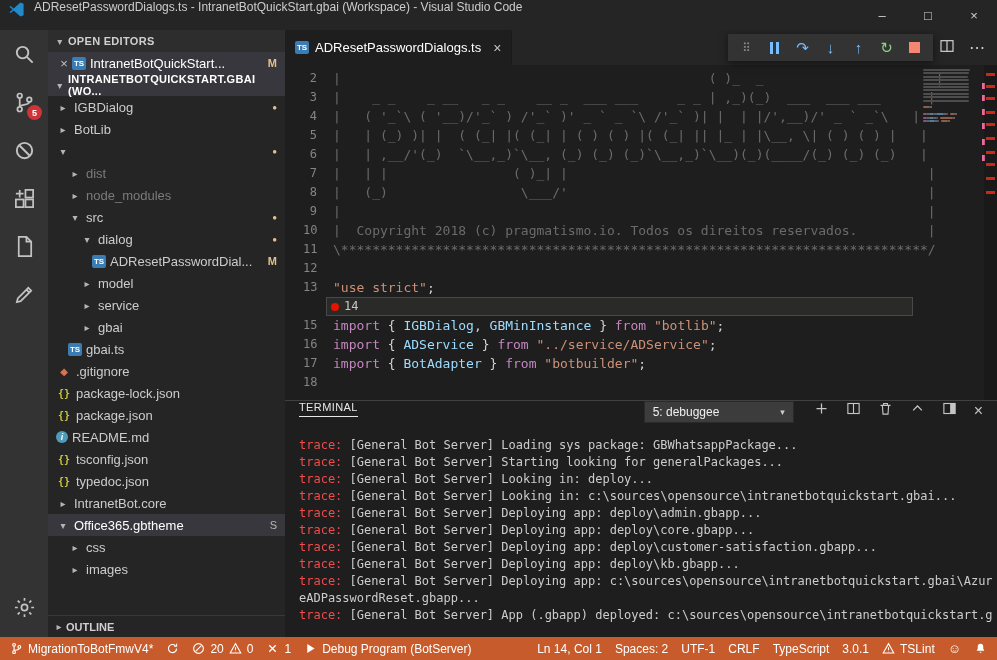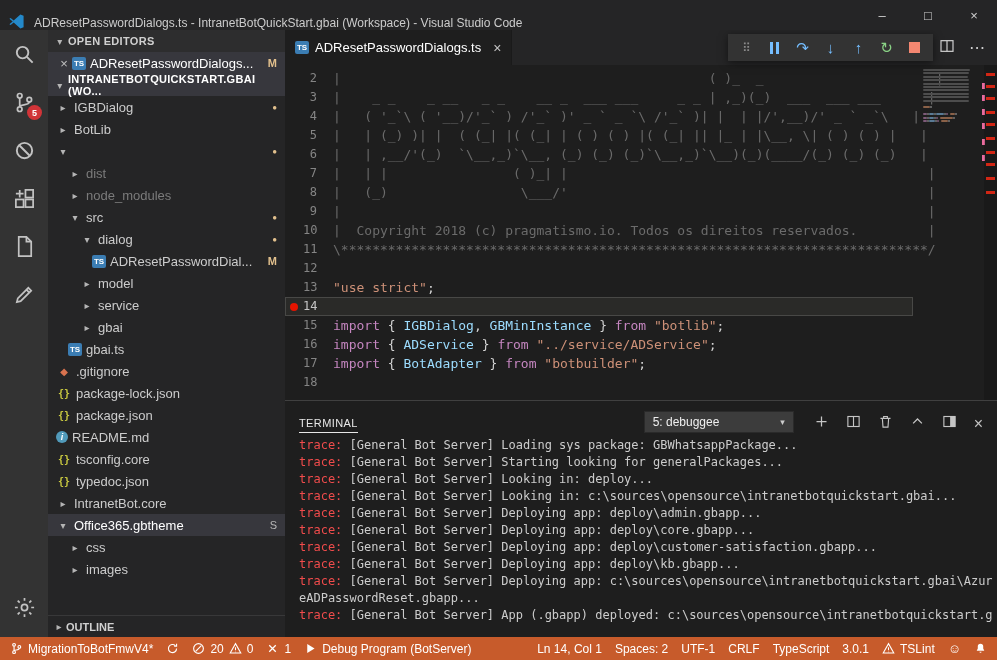--- a/index.html
+++ b/index.html
@@ -9,21 +9,21 @@
     --c-ident:#9cdcfe; --c-comment:#6b6b6b; --c-debug_blue:#75beff; --c-debug_green:#89d185;
     --c-debug_red:#f48771; --c-ts_blue:#3b7db3;
   }
   *{box-sizing:border-box;}
   html,body{margin:0;padding:0;background:#111;}
   body{font-family:"Liberation Sans","DejaVu Sans",sans-serif;color:#ccc;}
   #app{position:relative;width:997px;height:660px;background:var(--c-editor);overflow:hidden;}
 
   
   .titlebar{position:absolute;top:0;left:0;right:0;height:30px;background:var(--c-titlebar);
-    display:flex;align-items:flex-end;z-index:30;}
+    display:flex;align-items:flex-start;z-index:30;}
   .vslogo{width:18px;height:18px;margin:0 8px 0 8px;display:flex;align-items:center;}
   .win-title{font-size:12px;color:#cccccc;white-space:nowrap;}
   .win-controls{margin-left:auto;display:flex;height:30px;}
   .win-btn{width:46px;height:30px;display:flex;align-items:center;justify-content:center;
     color:#d0d0d0;font-size:13px;}
 
   
   .main{position:absolute;top:30px;left:0;right:0;bottom:23px;display:flex;}
 
   
@@ -89,35 +89,35 @@
   .pausebars{display:flex;gap:3px;} .pausebars i{width:3px;height:12px;background:var(--c-debug_blue);}
   .stopsq{width:11px;height:11px;background:var(--c-debug_red);}
 
   .editor-wrap{flex:1;position:relative;overflow:hidden;background:var(--c-editor);}
   #code-lines{position:absolute;top:4px;left:0;right:84px;font-family:"DejaVu Sans Mono",monospace;
     font-size:13px;line-height:19px;white-space:pre;}
   .cline{display:flex;height:19px;align-items:center;}
   .bpcol{width:18px;flex:none;display:flex;align-items:center;justify-content:center;}
   .bpdot{width:8px;height:8px;border-radius:50%;background:#e51400;}
   .lnum{width:30px;flex:none;text-align:right;color:#858585;padding-right:16px;font-size:12px;}
-  .cline.cur{background:rgba(255,255,220,.055);box-shadow:inset 0 0 0 1px rgba(255,255,255,.14);}
+  .cline.cur{background:rgba(255,255,220,.055);box-shadow:inset 0 0 0 1px rgba(255,255,255,.14);margin-left:41px;}
   .cline.cur .lnum{color:#c6c6c6;}
   .tk-comment{color:var(--c-comment);} .tk-keyword{color:var(--c-keyword);}
   .tk-ident{color:var(--c-ident);} .tk-string{color:var(--c-string);} .tk-plain{color:#d4d4d4;}
 
   .minimap{position:absolute;top:4px;right:18px;width:58px;height:220px;}
   .mm-bar{position:absolute;height:2px;border-radius:1px;}
   .mm-err{position:absolute;width:3px;height:6px;right:-6px;background:#e86c9e;}
   .overview{position:absolute;top:0;right:0;bottom:0;width:13px;background:rgba(0,0,0,.15);}
   .ov-mark{position:absolute;right:2px;width:9px;height:3px;background:rgba(229,40,20,.9);}
 
   
   .panel{height:237px;flex:none;background:var(--c-editor);border-top:1px solid rgba(128,128,128,.35);
     position:relative;}
-  .panel-header{height:32px;display:flex;align-items:flex-end;padding:0 14px;}
+  .panel-header{height:32px;display:flex;align-items:flex-start;padding:0 14px;}
   .panel-tab{font-size:11px;letter-spacing:.4px;color:#e7e7e7;border-bottom:1px solid #e7e7e7;
     padding-bottom:3px;}
   .terminal-select{margin-left:auto;width:150px;height:22px;background:#3c3c3c;color:#f0f0f0;
     font-size:12px;display:flex;align-items:center;justify-content:space-between;padding:0 8px;
     border:1px solid #2a2a2a;}
   .terminal-select .arr{font-size:9px;color:#cccccc;}
   .panel-icons{display:flex;align-items:center;gap:17px;margin-left:20px;color:#c5c5c5;}
   .panel-icons svg{width:15px;height:15px;}
   .panel-icons .xg{font-size:16px;}
   .term-body{position:absolute;top:36px;left:14px;right:4px;bottom:0;
@@ -206,21 +206,21 @@
 
     <div class="sidebar">
       <div class="section-header">
         <span class="chev">▾</span>
         <span>OPEN EDITORS</span>
       </div>
       <div id="open-editors-list">
           <div class="oe-row sel">
             <span class="oe-close">×</span>
             <span class="fi fi-ts">TS</span>
-            <span class="tlabel">ADResetPasswordDialogs...</span>
+            <span class="tlabel">IntranetBotQuickStart...</span>
             <span class="rbadge mod">M</span>
           </div>
         </div>
       <div class="section-header hl">
         <span class="chev">▾</span>
         <span>INTRANETBOTQUICKSTART.GBAI (WO...</span>
       </div>
       <div id="tree">
           <div class="trow" style="padding-left: 8px;">
             <span class="chev">▸</span>
@@ -285,21 +285,21 @@
           <div class="trow" style="padding-left: 8px;">
             <span class="fi fi-json">{}</span>
             <span class="tlabel">package.json</span>
           </div>
           <div class="trow" style="padding-left: 8px;">
             <span class="fi fi-info">i</span>
             <span class="tlabel">README.md</span>
           </div>
           <div class="trow" style="padding-left: 8px;">
             <span class="fi fi-json">{}</span>
-            <span class="tlabel">tsconfig.core</span>
+            <span class="tlabel">tsconfig.json</span>
           </div>
           <div class="trow" style="padding-left: 8px;">
             <span class="fi fi-json">{}</span>
             <span class="tlabel">typedoc.json</span>
           </div>
           <div class="trow" style="padding-left: 8px;">
             <span class="chev">▸</span>
             <span class="tlabel">IntranetBot.core</span>
           </div>
           <div class="trow sel" style="padding-left: 8px;">

